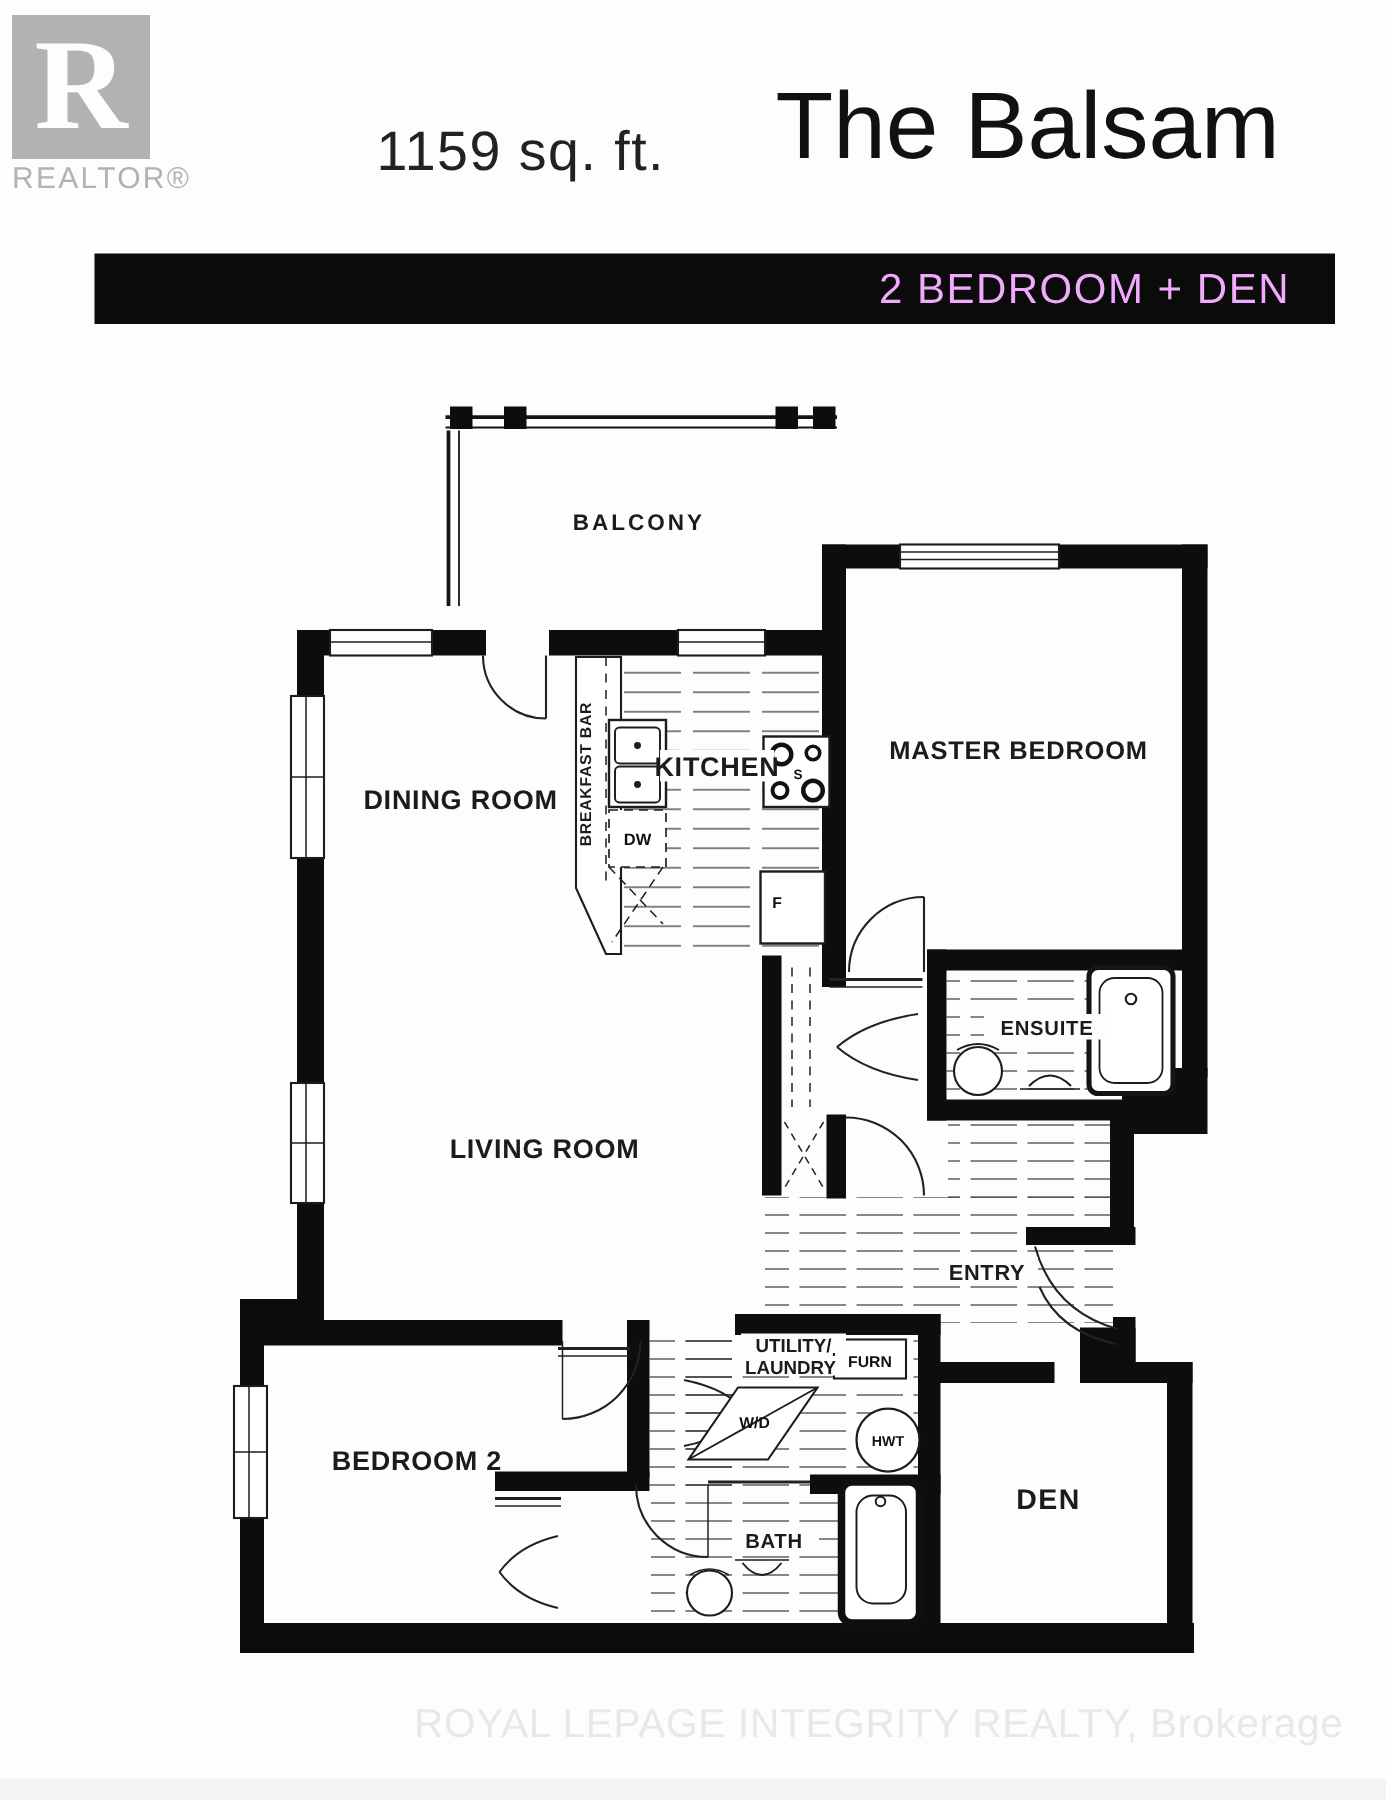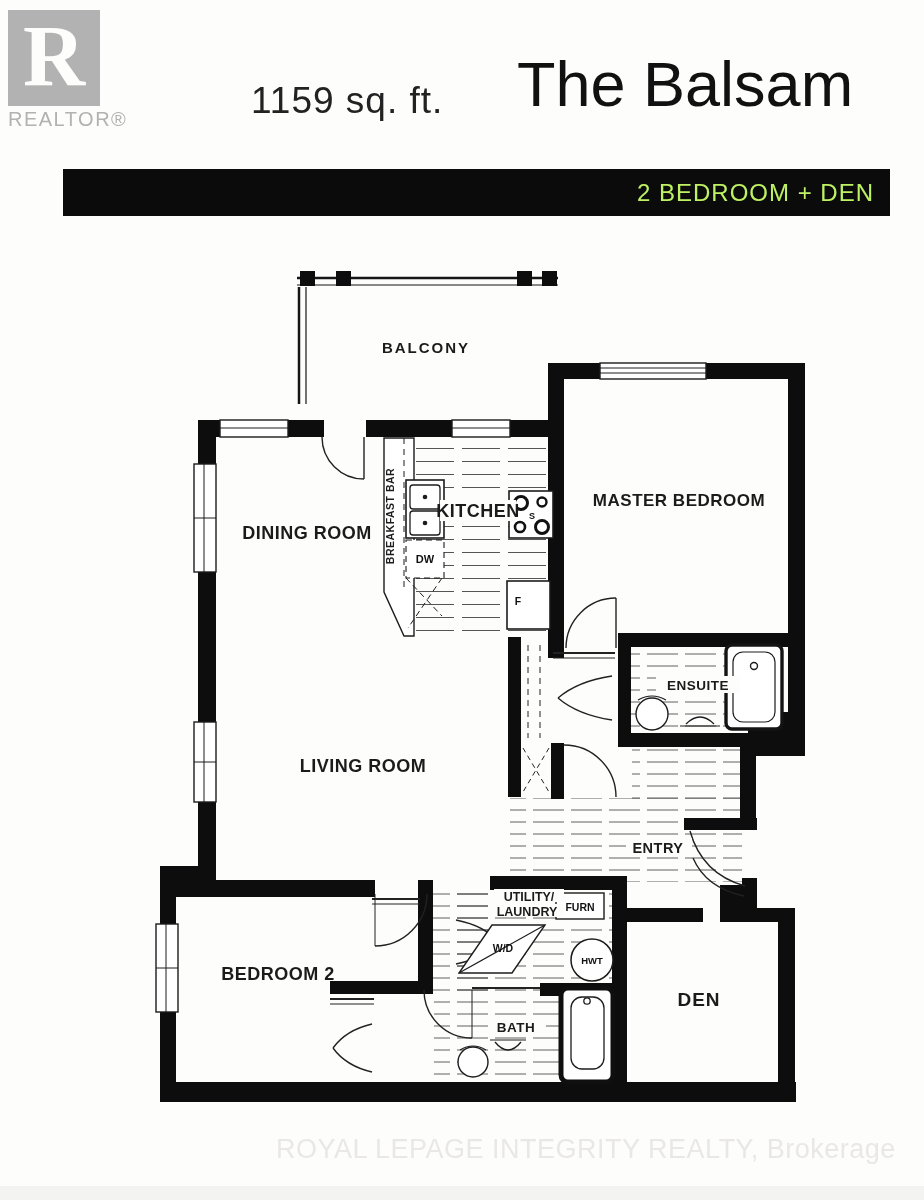--- a/index.html
+++ b/index.html
@@ -28,21 +28,21 @@
   }
   .title {
     position:absolute; left:517px; top:48px; font-size:63px; color:#111;
     letter-spacing:0px; font-weight:400;
   }
   .banner {
     position:absolute; left:63px; top:169px; width:827px; height:47px;
     background:#0b0b0b; display:flex; align-items:center; justify-content:flex-end;
   }
   .banner span {
-    color:#bef264; font-size:24px; letter-spacing:1px; padding-right:16px;
+    color:#f0abfc; font-size:28px; letter-spacing:1px; padding-right:30px;
     font-weight:400;
   }
   
   .plan-svg { position:absolute; left:0; top:0; }
   .room-lb { font-family:"Liberation Sans",sans-serif; font-weight:700; fill:#1b1b1b; }
   .thin-lb { font-family:"Liberation Sans",sans-serif; font-weight:700; fill:#111; }
   
   .watermark {
     position:absolute; left:276px; top:1134px; font-size:27px;
     color:#e9e8e6; letter-spacing:0.5px; white-space:nowrap;

